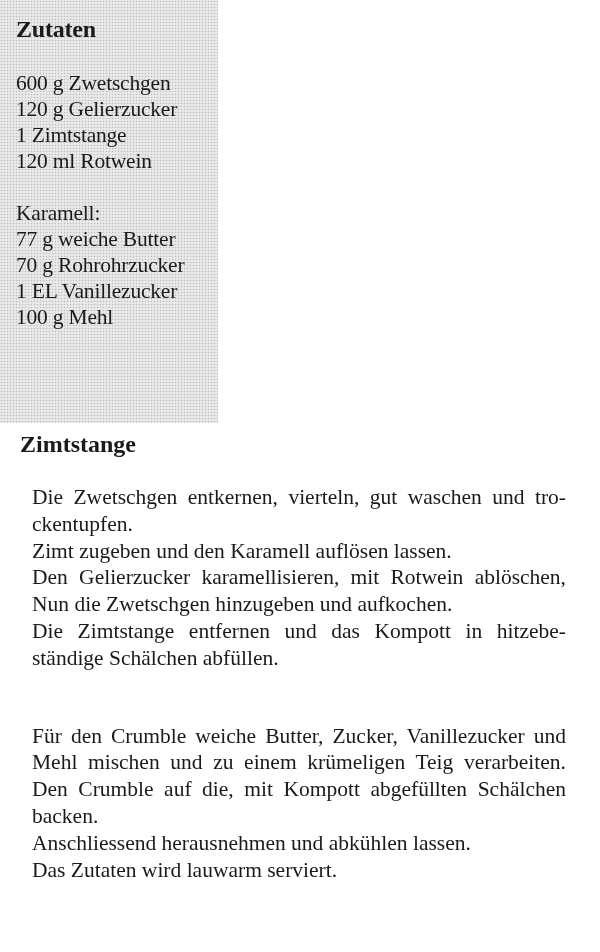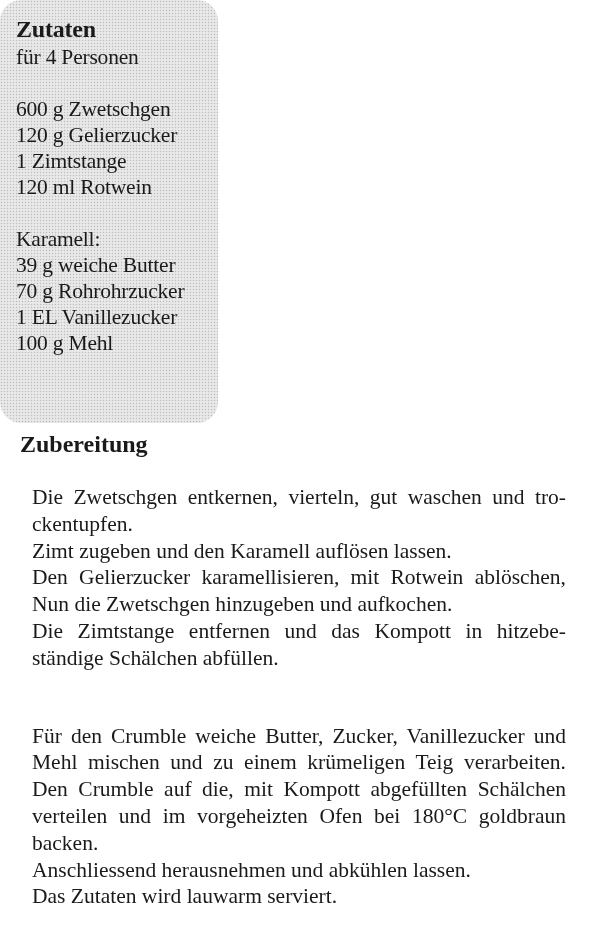--- a/index.html
+++ b/index.html
@@ -20,21 +20,20 @@
       left: 0;
       top: 0;
       width: 218px;
       height: 423px;
       background-color: #e2e2e2;
       background-image:
         radial-gradient(#bdbdbd 0.6px, transparent 0.9px),
         radial-gradient(#ffffff 0.6px, transparent 0.9px);
       background-size: 3px 3px, 3px 3px;
       background-position: 0 0, 1.5px 1.5px;
-      border-radius: 21px;
     }
     .ingredients-inner {
       position: absolute;
       left: 16px;
       top: 14px;
       font-family: "Liberation Serif", serif;
       font-size: 21.5px;
       line-height: 26px;
       letter-spacing: -0.2px;
     }
@@ -72,52 +71,50 @@
       text-align-last: justify;
     }
     .prep-gap { height: 27px; }
   </style>
 </head>
 <body>
 
 <div class="ingredients-box">
   <div class="ingredients-inner">
     <div class="ing-title">Zutaten</div>
-    <div class="ing-line">für 4 Personen</div>
     <div class="ing-gap"></div>
     <div class="ing-line">600 g Zwetschgen</div>
     <div class="ing-line">120 g Gelierzucker</div>
     <div class="ing-line">1 Zimtstange</div>
     <div class="ing-line">120 ml Rotwein</div>
     <div class="ing-gap"></div>
     <div class="ing-line">Karamell:</div>
-    <div class="ing-line">39 g weiche Butter</div>
+    <div class="ing-line">77 g weiche Butter</div>
     <div class="ing-line">70 g Rohrohrzucker</div>
     <div class="ing-line">1 EL Vanillezucker</div>
     <div class="ing-line">100 g Mehl</div>
   </div>
 </div>
 
 <div class="prep">
-  <div class="prep-title">Zubereitung</div>
+  <div class="prep-title">Zimtstange</div>
 
   <div class="prep-para">
     <span class="prep-line justify">Die Zwetschgen entkernen, vierteln, gut waschen und tro-</span>
     <span class="prep-line">ckentupfen.</span>
     <span class="prep-line">Zimt zugeben und den Karamell auflösen lassen.</span>
     <span class="prep-line justify">Den Gelierzucker karamellisieren, mit Rotwein ablöschen,</span>
     <span class="prep-line">Nun die Zwetschgen hinzugeben und aufkochen.</span>
     <span class="prep-line justify">Die Zimtstange entfernen und das Kompott in hitzebe-</span>
     <span class="prep-line">ständige Schälchen abfüllen.</span>
   </div>
 
   <div class="prep-gap"></div>
 
   <div class="prep-para">
     <span class="prep-line justify">Für den Crumble weiche Butter, Zucker, Vanillezucker und</span>
     <span class="prep-line justify">Mehl mischen und zu einem krümeligen Teig verarbeiten.</span>
     <span class="prep-line justify">Den Crumble auf die, mit Kompott abgefüllten Schälchen</span>
-    <span class="prep-line justify">verteilen und im vorgeheizten Ofen bei 180°C goldbraun</span>
     <span class="prep-line">backen.</span>
     <span class="prep-line">Anschliessend herausnehmen und abkühlen lassen.</span>
     <span class="prep-line">Das Zutaten wird lauwarm serviert.</span>
   </div>
 </div>
 
 </body></html>

